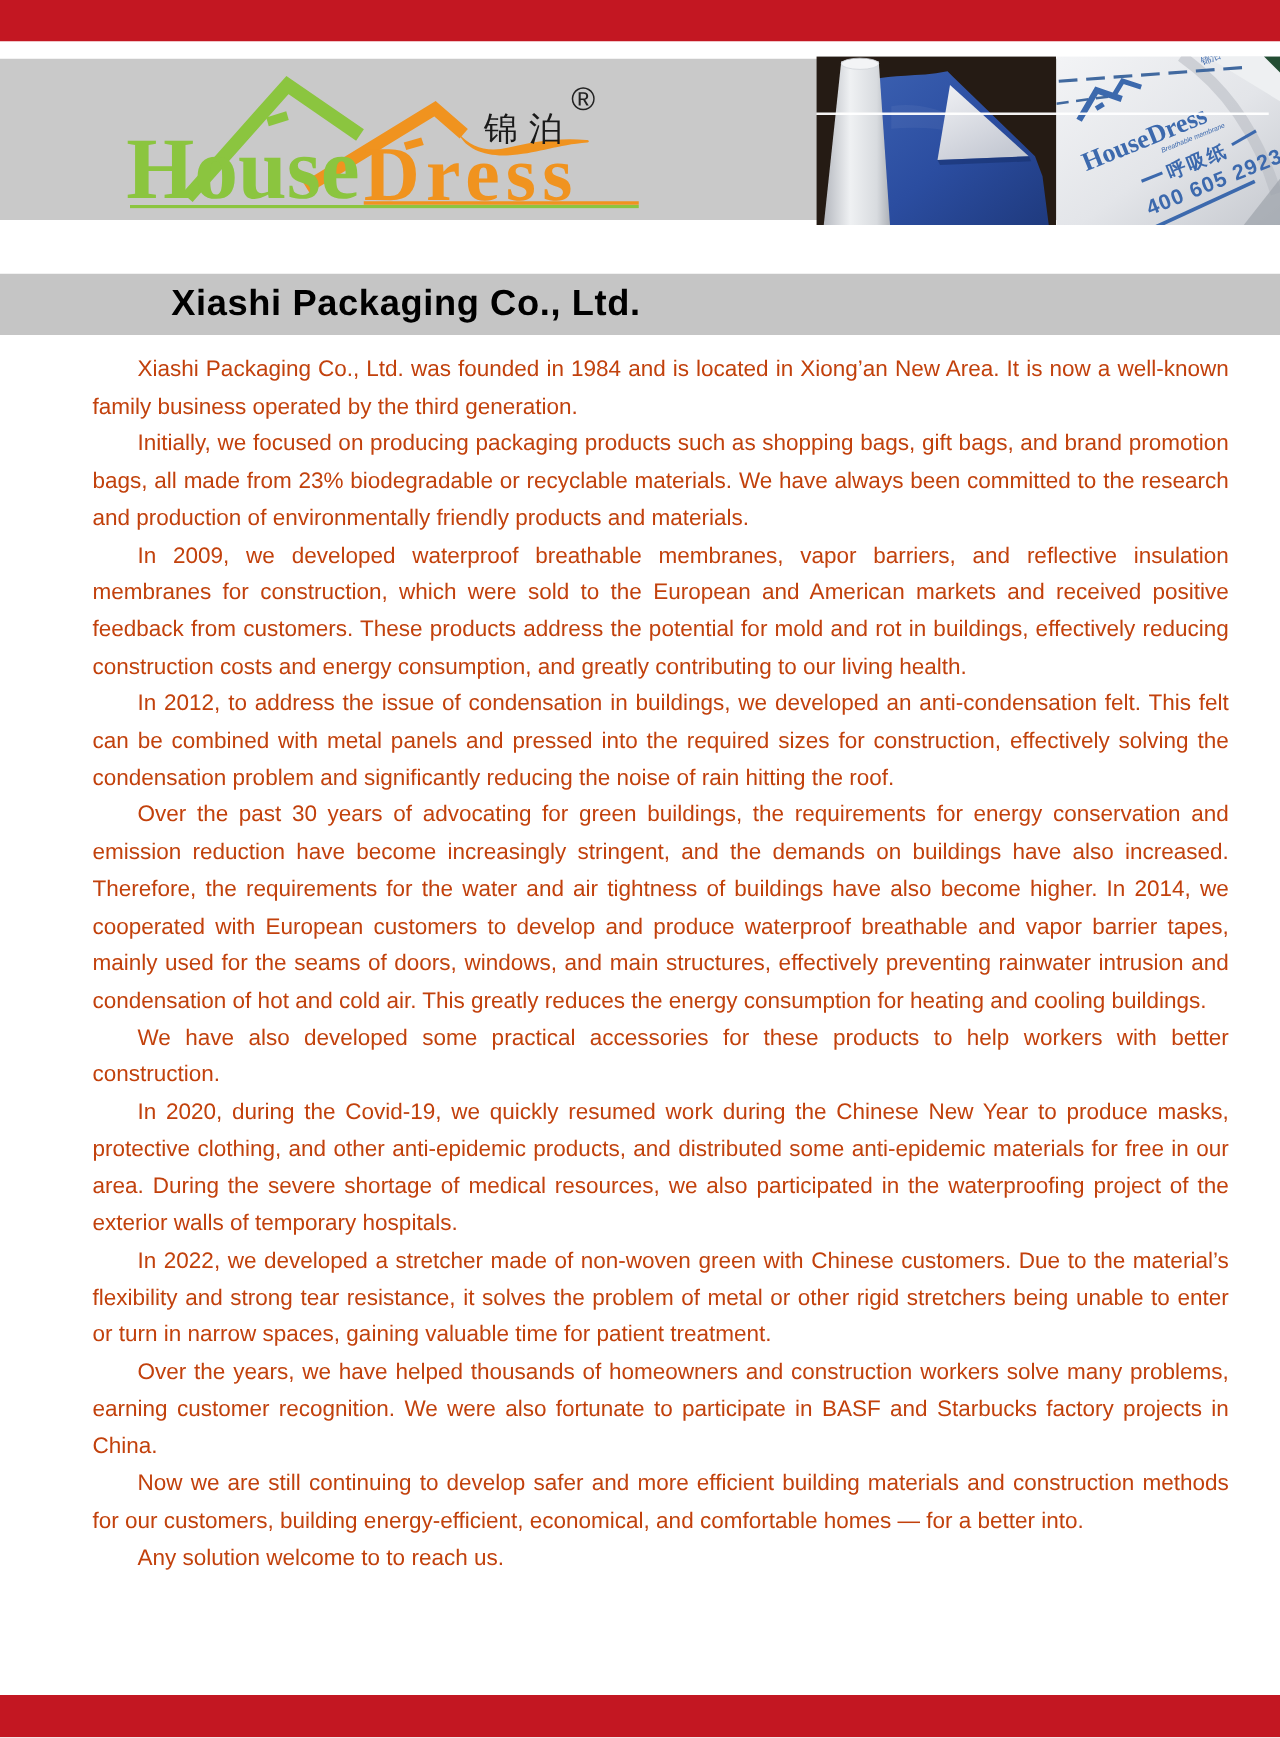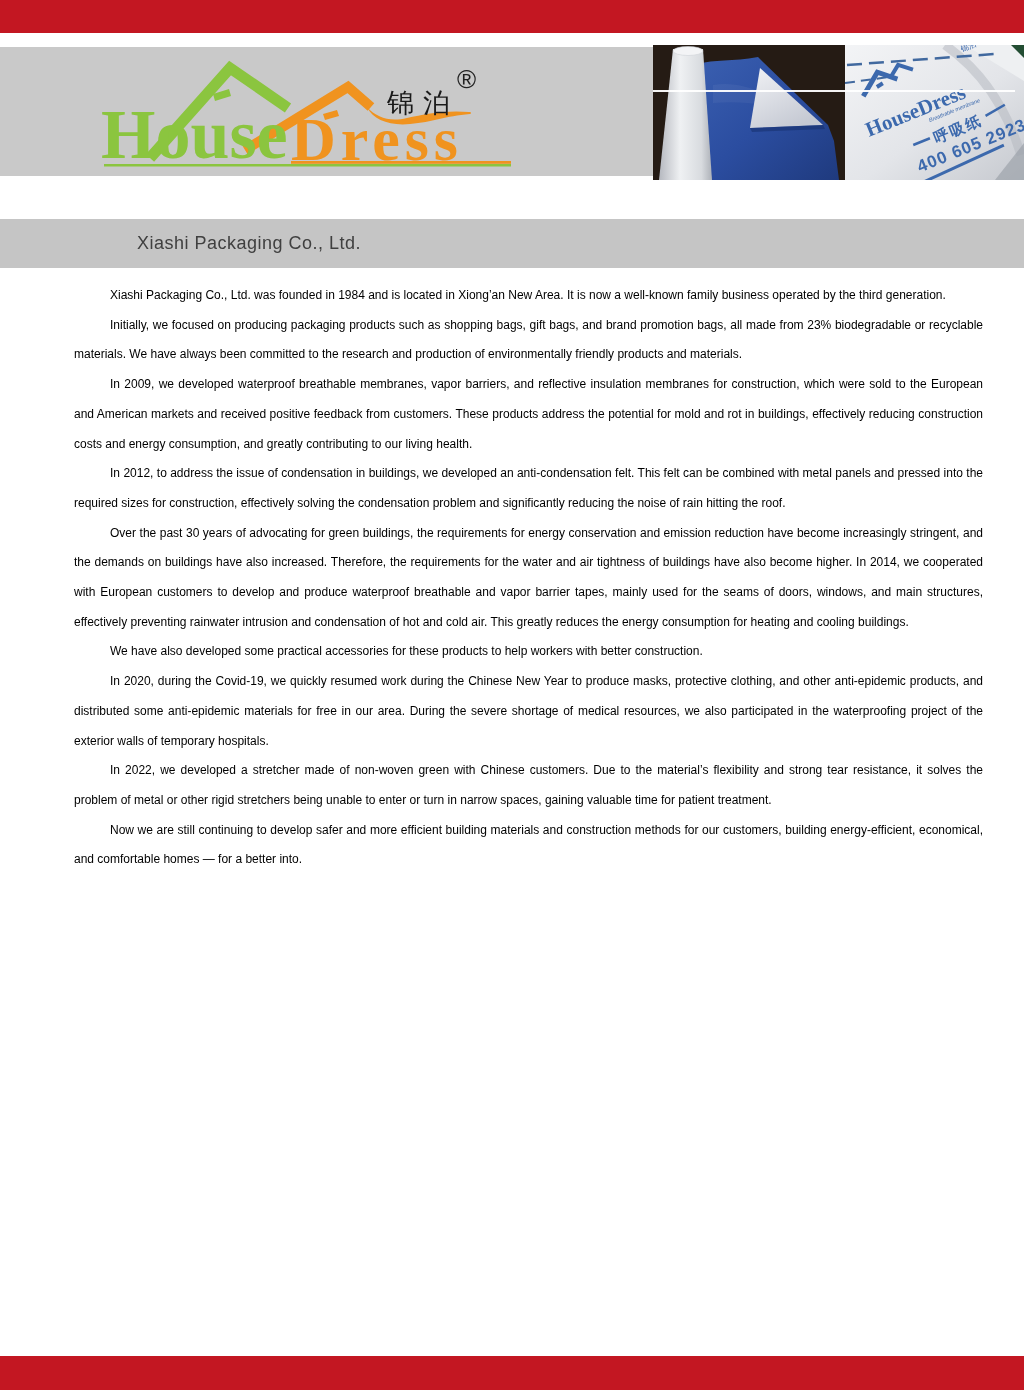--- a/index.html
+++ b/index.html
@@ -9,24 +9,24 @@
   .bar-red.top{top:0;}
   .bar-red.bottom{top:1356px;height:34px;}
   .header-band{position:absolute;left:0;top:47px;width:1024px;height:129px;background:#c9c9c9;}
   .logo-svg{position:absolute;left:95px;top:50px;width:430px;height:128px;}
   .photo{position:absolute;top:45px;height:135px;overflow:hidden;}
   .photo.left{left:653px;width:192px;}
   .photo.right{left:845px;width:179px;}
   .photo-line{position:absolute;left:653px;top:90px;width:362px;height:2px;
               background:rgba(255,255,255,0.95);z-index:5;}
   .title-bar{position:absolute;left:0;top:219px;width:1024px;height:49px;background:#c5c5c5;}
-  .title-bar .title{position:absolute;left:137px;top:0;line-height:49px;font-size:18px;
-                    font-weight:normal;color:#404040;letter-spacing:0.5px;}
+  .title-bar .title{position:absolute;left:137px;top:0;line-height:49px;font-size:29px;
+                    font-weight:bold;color:#000000;letter-spacing:0.5px;}
   .body-text{position:absolute;left:74px;top:281px;width:909px;}
-  .body-text p{margin:0;padding:0;font-size:12px;line-height:29.7px;color:#000000;
+  .body-text p{margin:0;padding:0;font-size:18px;line-height:29.7px;color:#c2410c;
                text-align:justify;text-indent:36px;}
   svg text{user-select:none;}
 </style>
 </head>
 <body>
 
 <div class="page">
 
   <div class="bar-red top"></div>
 
@@ -125,18 +125,20 @@
 
   <div class="body-text">
     <p>Xiashi Packaging Co., Ltd. was founded in 1984 and is located in Xiong’an New Area. It is now a well-known family business operated by the third generation.</p>
     <p>Initially, we focused on producing packaging products such as shopping bags, gift bags, and brand promotion bags, all made from 23% biodegradable or recyclable materials. We have always been committed to the research and production of environmentally friendly products and materials.</p>
     <p>In 2009, we developed waterproof breathable membranes, vapor barriers, and reflective insulation membranes for construction, which were sold to the European and American markets and received positive feedback from customers. These products address the potential for mold and rot in buildings, effectively reducing construction costs and energy consumption, and greatly contributing to our living health.</p>
     <p>In 2012, to address the issue of condensation in buildings, we developed an anti-condensation felt. This felt can be combined with metal panels and pressed into the required sizes for construction, effectively solving the condensation problem and significantly reducing the noise of rain hitting the roof.</p>
     <p>Over the past 30 years of advocating for green buildings, the requirements for energy conservation and emission reduction have become increasingly stringent, and the demands on buildings have also increased. Therefore, the requirements for the water and air tightness of buildings have also become higher. In 2014, we cooperated with European customers to develop and produce waterproof breathable and vapor barrier tapes, mainly used for the seams of doors, windows, and main structures, effectively preventing rainwater intrusion and condensation of hot and cold air. This greatly reduces the energy consumption for heating and cooling buildings.</p>
     <p>We have also developed some practical accessories for these products to help workers with better construction.</p>
     <p>In 2020, during the Covid-19, we quickly resumed work during the Chinese New Year to produce masks, protective clothing, and other anti-epidemic products, and distributed some anti-epidemic materials for free in our area. During the severe shortage of medical resources, we also participated in the waterproofing project of the exterior walls of temporary hospitals.</p>
     <p>In 2022, we developed a stretcher made of non-woven green with Chinese customers. Due to the material’s flexibility and strong tear resistance, it solves the problem of metal or other rigid stretchers being unable to enter or turn in narrow spaces, gaining valuable time for patient treatment.</p>
+    <p>Over the years, we have helped thousands of homeowners and construction workers solve many problems, earning customer recognition. We were also fortunate to participate in BASF and Starbucks factory projects in China.</p>
     <p>Now we are still continuing to develop safer and more efficient building materials and construction methods for our customers, building energy-efficient, economical, and comfortable homes — for a better into.</p>
+    <p>Any solution welcome to to reach us.</p>
   </div>
 
   <div class="bar-red bottom"></div>
 
 </div>
 
 </body></html>

